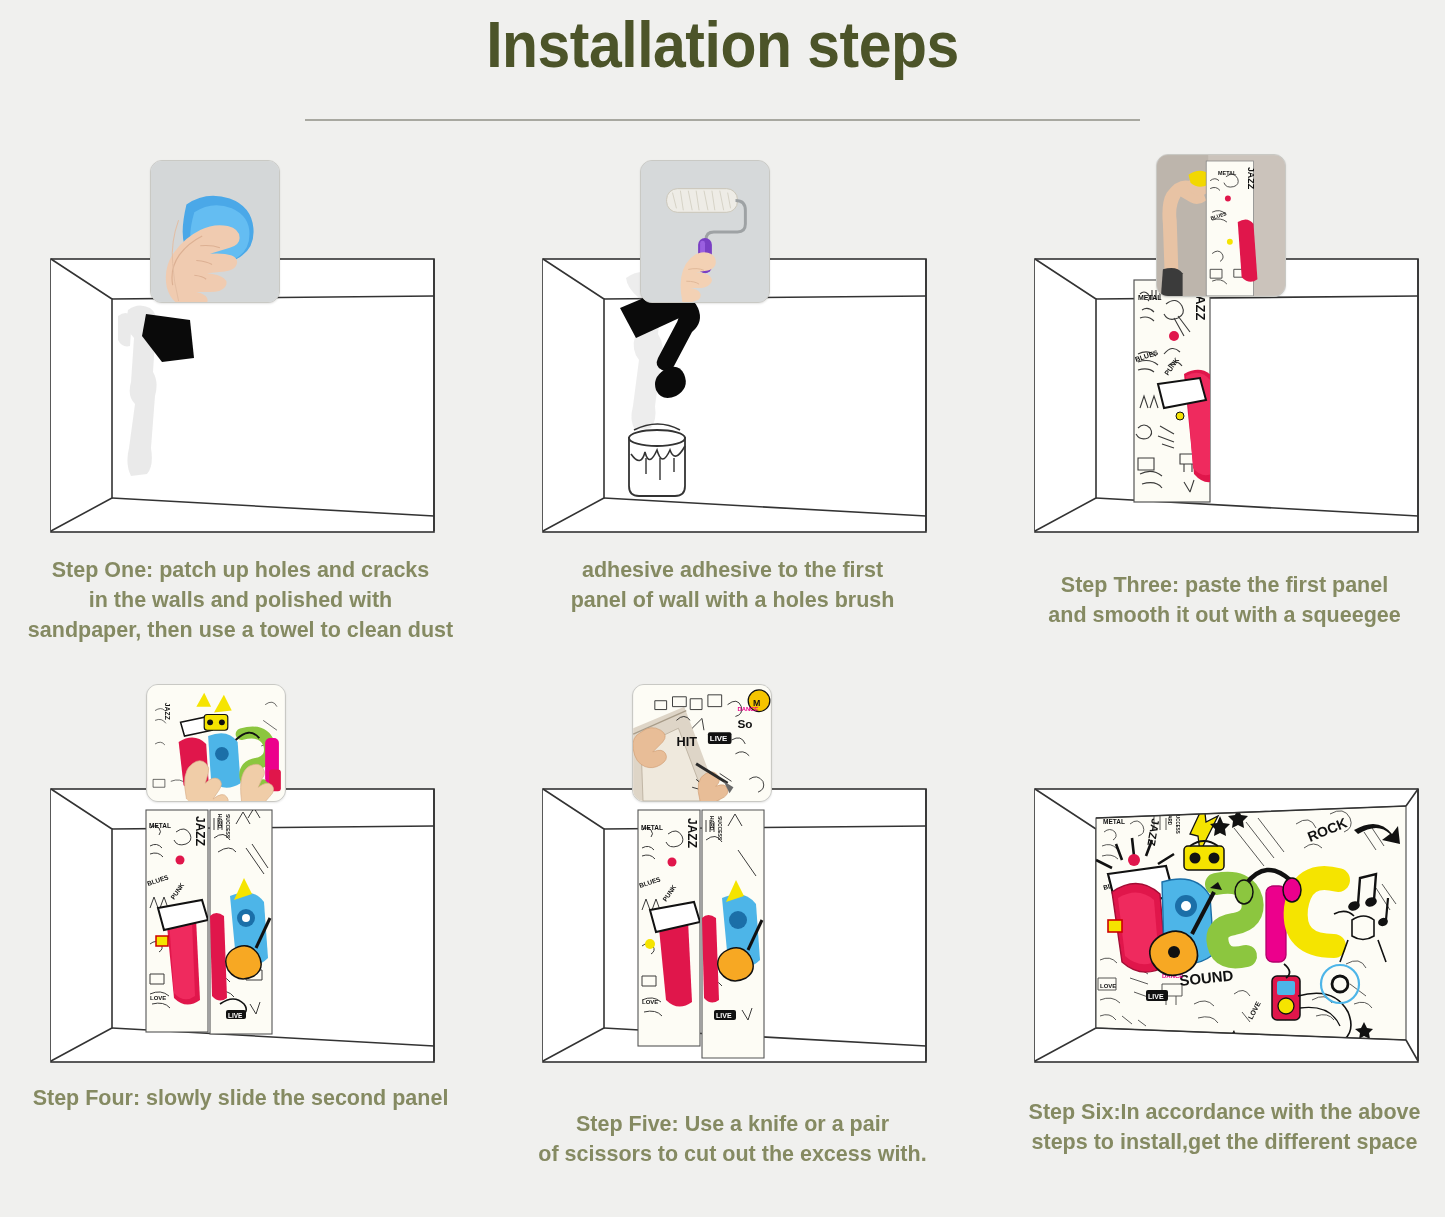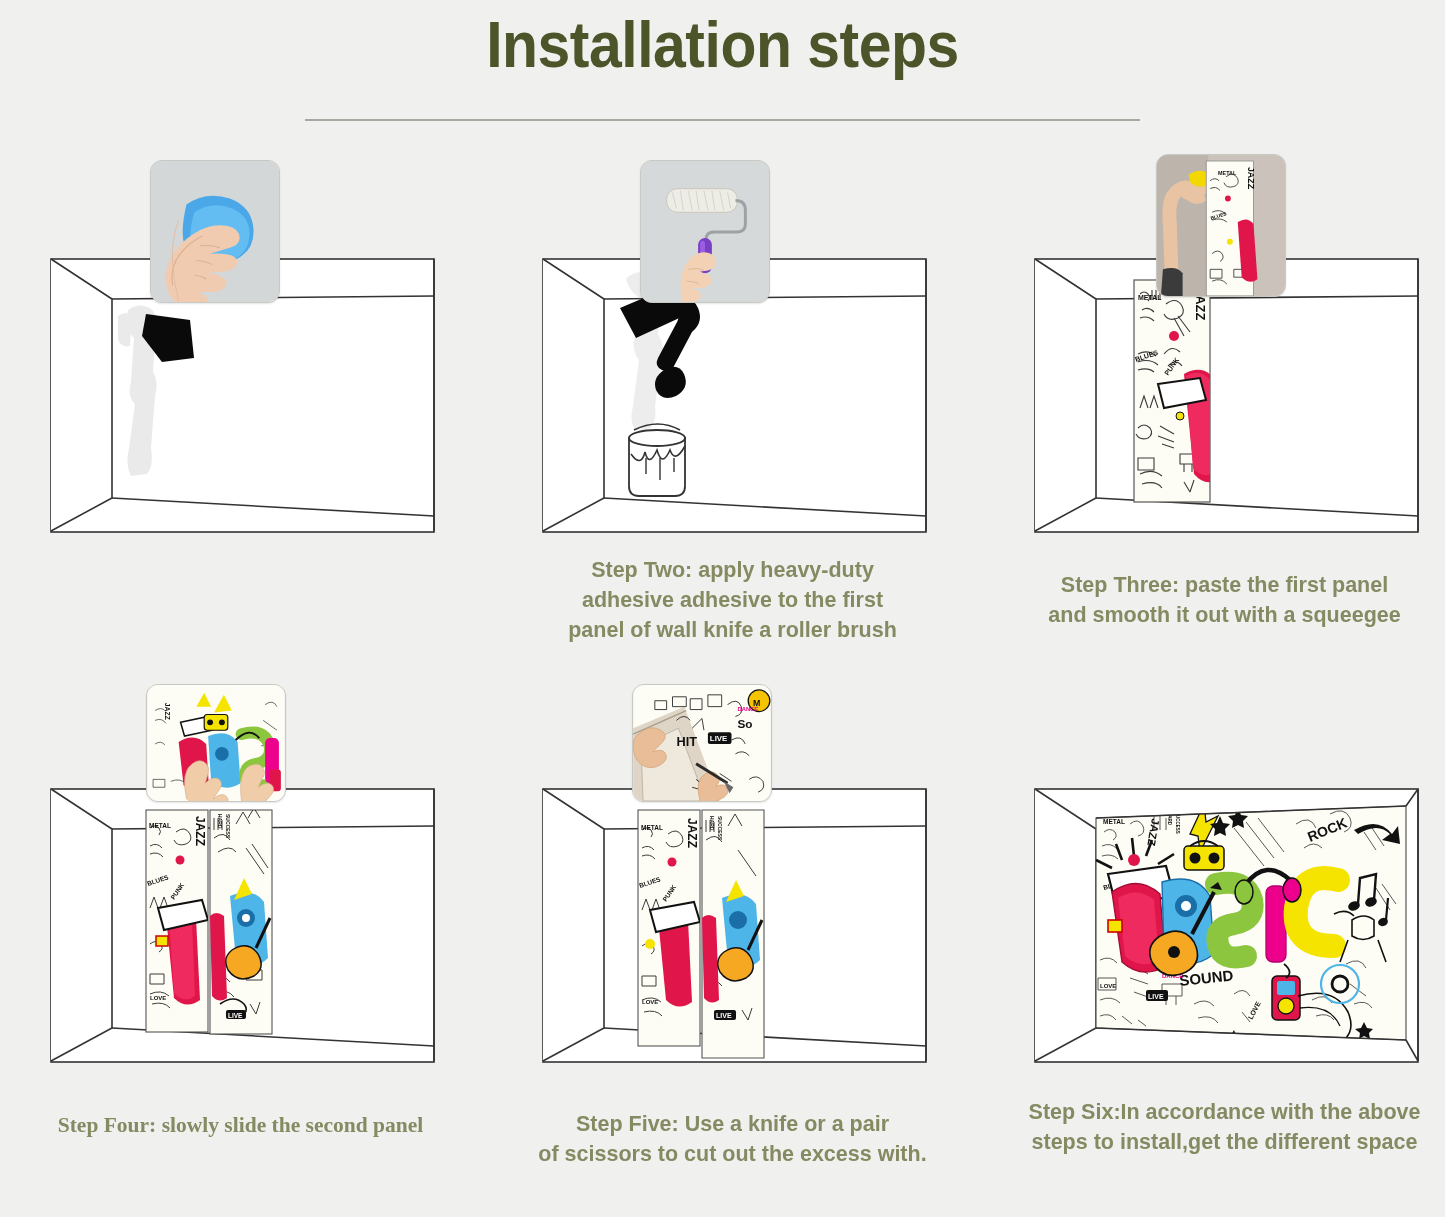--- a/index.html
+++ b/index.html
@@ -103,20 +103,25 @@
             <g>
               <path d="M36,44 q20,-14 44,-6 q22,8 24,30 q2,22 -18,32 q-24,12 -44,-2 q-16,-12 -6,-54 Z" fill="#4aa8e8"></path>
               <path d="M44,52 q18,-12 38,-4 q18,8 18,26 q0,18 -16,26 q-20,10 -36,-2 q-14,-12 -4,-46 Z" fill="#64bdf2"></path>
               <path d="M16,128 q-4,-20 8,-36 q10,-14 26,-22 q14,-7 28,-4 q12,3 12,12 q0,7 -10,10 l-20,6 q14,-1 22,2 q7,3 5,9 q-2,6 -12,7 l-18,2 q12,1 17,5 q5,4 1,9 q-4,5 -15,5 l-14,0 q9,2 11,6 q2,5 -4,7 q-8,3 -20,1 q-12,-2 -17,-19 Z" fill="#f0cbb0"></path>
               <path d="M22,126 q-3,-17 7,-31 q9,-12 23,-19" fill="none" stroke="#dcb093" stroke-width="1.2"></path>
               <path d="M50,86 q12,-1 20,2 M46,101 q11,1 16,4 M44,116 q9,1 12,4" fill="none" stroke="#dcb093" stroke-width="1.1"></path>
               <path d="M28,60 q-8,22 -6,44 q1,18 6,38" fill="none" stroke="#e3bda3" stroke-width="1"></path>
             </g>
           </svg>
         </div>
+        <div class="caption" style="top:405px;">
+          <span class="ln">Step One: patch up holes and cracks</span>
+          <span class="ln">in the walls and polished with</span>
+          <span class="ln">sandpaper, then use a towel to clean dust</span>
+        </div>
       </div>
 
       <div class="cell c1">
         <div class="room">
           <svg viewBox="0 0 385 275" xmlns="http://www.w3.org/2000/svg">
             <rect x="1" y="1" width="383" height="273" fill="#ffffff" stroke="#333" stroke-width="1.6"></rect>
             <path d="M1,1 L62,41 L62,240 L1,273" fill="#ffffff" stroke="#333" stroke-width="1.6"></path>
             <path d="M62,41 L384,38 M62,240 L384,258" fill="none" stroke="#333" stroke-width="1.6"></path>
             <path d="M384,1 L384,273" fill="none" stroke="#333" stroke-width="1.6"></path>
             <g opacity="0.18">
@@ -146,23 +151,22 @@
               </g>
               <path d="M96,40 q10,0 10,10 v14 q0,8 -8,8 h-24 q-8,0 -8,8 v10" fill="none" stroke="#9ea2a4" stroke-width="3"></path>
               <rect x="58" y="78" width="14" height="36" rx="7" fill="#7a3fc4"></rect>
               <rect x="60" y="81" width="5" height="30" rx="2.5" fill="#9a5fe0"></rect>
               <path d="M42,143 q-6,-30 8,-44 q8,-8 18,-6 q8,2 8,10 q0,6 -8,8 l-12,2 q10,0 14,4 q4,4 0,8 q-4,4 -12,4 l-8,0 q8,1 10,5 q2,4 -2,7 l-6,2 q2,5 -2,10" fill="#f3d1b4"></path>
               <path d="M48,110 q10,-2 16,1 M46,122 q9,0 13,3" fill="none" stroke="#e0b898" stroke-width="1"></path>
             </g>
           </svg>
         </div>
         <div class="caption" style="top:405px;">
-          <span class="ln">Step Two: apply heavy-duty</span>
           <span class="ln">adhesive adhesive to the first</span>
-          <span class="ln">panel of wall knife a roller brush</span>
+          <span class="ln">panel of wall with a holes brush</span>
         </div>
       </div>
 
       <div class="cell c2">
         <div class="room">
           <svg viewBox="0 0 385 275" xmlns="http://www.w3.org/2000/svg">
             <defs>
               <clipPath id="pan3">
                   <rect x="100" y="22" width="76" height="222"></rect>
                 </clipPath>
@@ -341,21 +345,21 @@
               <circle cx="64" cy="38" r="3" fill="#111"></circle>
                 <circle cx="76" cy="38" r="3" fill="#111"></circle>
               <path d="M90,56 q14,-14 24,-2" fill="none" stroke="#111" stroke-width="2"></path>
               <rect x="124" y="86" width="12" height="22" rx="3" fill="#e0164b"></rect>
 
               <path d="M40,116 q-6,-28 6,-36 q8,-6 14,0 q4,4 2,10 l-3,10 q8,-8 14,-4 q5,4 0,11 l-6,9 q10,-8 14,-2 q4,5 -3,12 l-6,7 q8,-4 10,1 q2,5 -5,10 l-6,6" fill="#f0cda8" stroke="#d9b08c" stroke-width="0.7"></path>
               <path d="M96,118 q-4,-30 9,-36 q9,-4 13,3 q3,5 -1,10 l-4,9 q9,-7 14,-2 q4,5 -2,11 l-7,8 q9,-5 12,0 q3,5 -4,11" fill="#f0cda8" stroke="#d9b08c" stroke-width="0.7"></path>
             </g>
           </svg>
         </div>
-        <div class="caption" style="top:430px;font-family:Liberation Serif, serif;">
+        <div class="caption" style="top:403px;">
           <span class="ln">Step Four: slowly slide the second panel</span>
         </div>
       </div>
 
       <div class="cell c1">
         <div class="room">
           <svg viewBox="0 0 385 275" xmlns="http://www.w3.org/2000/svg">
             <defs>
               <clipPath id="pan5a">
                   <rect x="96" y="22" width="62" height="236"></rect>

